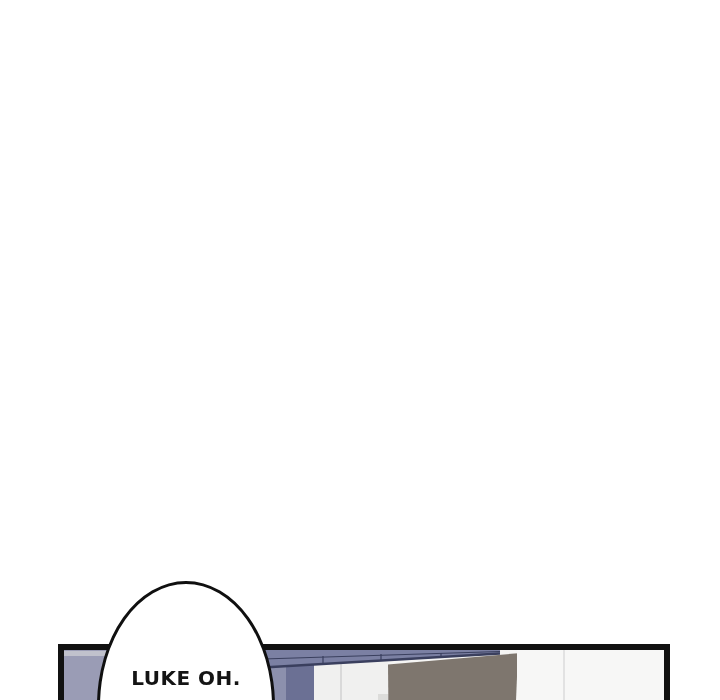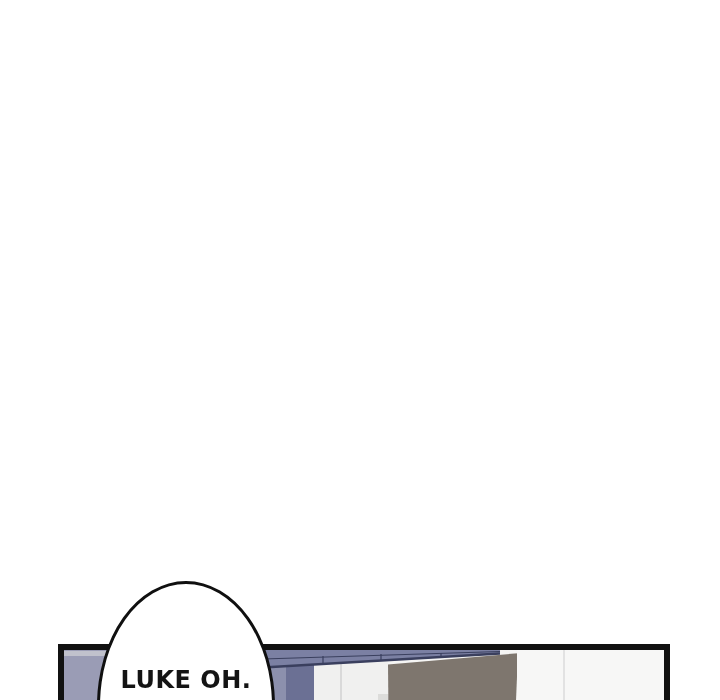--- a/index.html
+++ b/index.html
@@ -59,21 +59,21 @@
     border-radius: 50%;
     box-sizing: border-box;
     z-index: 20;
   }
   .bubble-text {
     position: absolute;
     top: 82px;
     left: 0;
     right: 0;
     text-align: center;
-    font-size: 24px;
+    font-size: 20px;
     font-weight: bold;
     letter-spacing: 0.5px;
     color: #141414;
     font-family: "DejaVu Sans", sans-serif;
   }
 </style>
 </head>
 <body>
 
 <div class="page">

